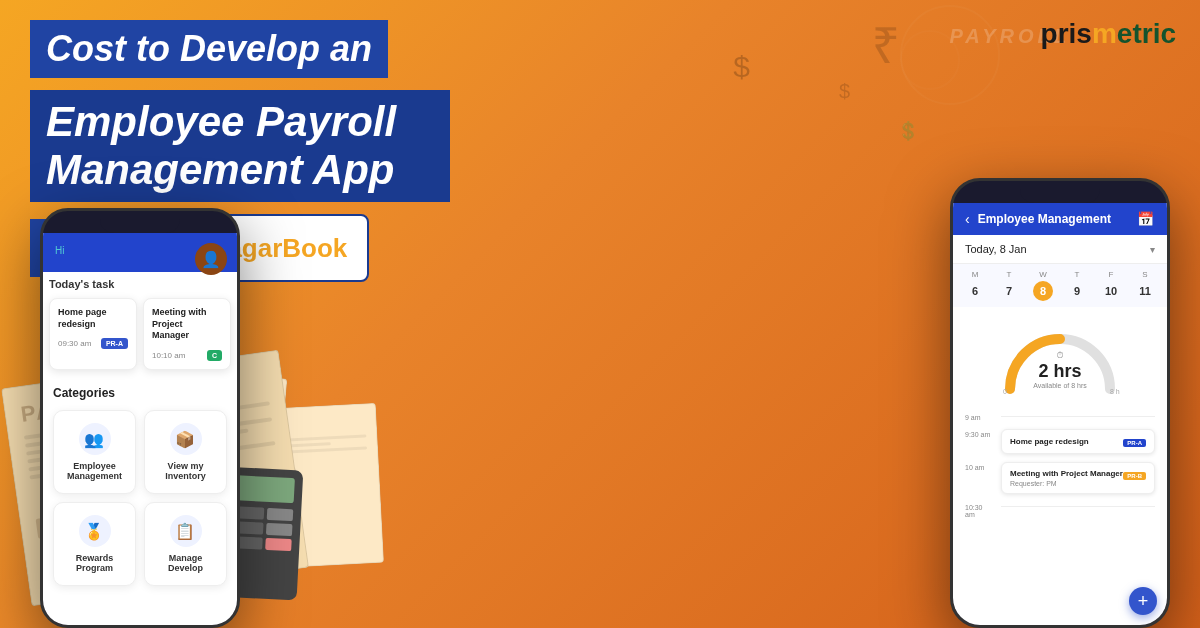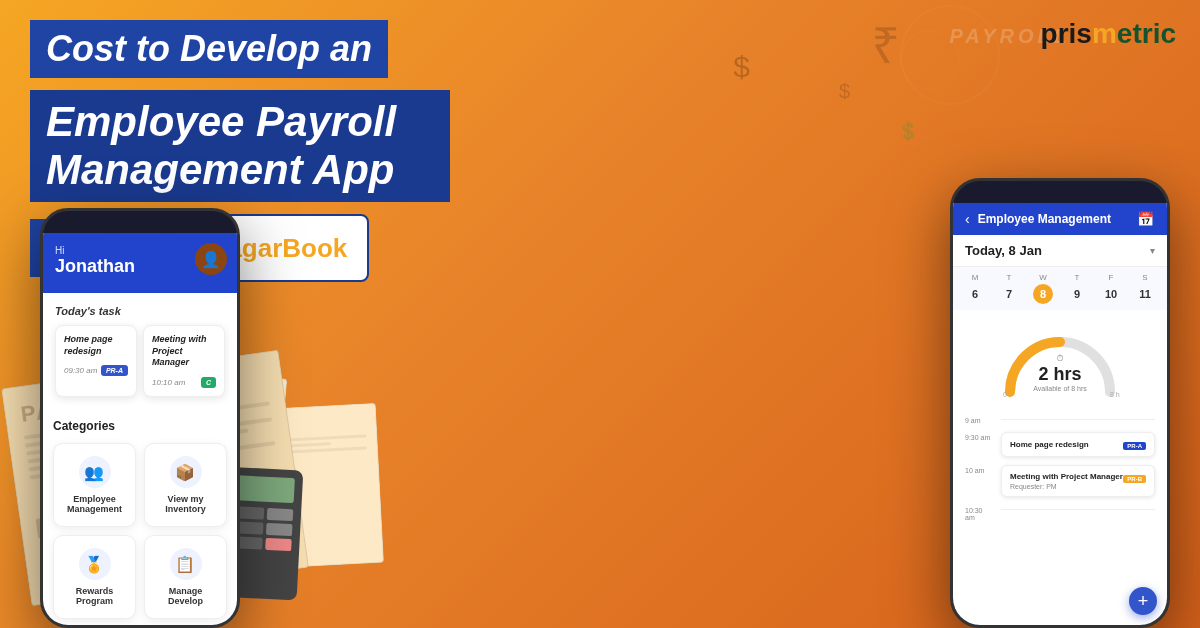--- a/index.html
+++ b/index.html
@@ -151,21 +151,21 @@
     .phone-screen-1 {
       background: white;
       height: calc(100% - 22px);
       overflow: hidden;
       position: relative;
     }
 
     .phone-header-blue {
       background: #2244cc;
       padding: 12px 12px 16px;
-      color: #ffffff;
+      color: #5eead4;
     }
 
     .greeting-small {
       font-size: 10px;
       opacity: 0.8;
     }
 
     .greeting-name {
       font-size: 18px;
       font-weight: 700;
@@ -180,22 +180,21 @@
       top: 10px;
       right: 10px;
       overflow: hidden;
       display: flex;
       align-items: center;
       justify-content: center;
       font-size: 16px;
     }
 
     .task-section {
-      padding: 12px;
-      font-style: italic;
+      padding: 6px;
     }
 
     .task-title {
       font-size: 11px;
       font-weight: 700;
       color: #333;
       margin-bottom: 8px;
     }
 
     .task-cards {
@@ -338,22 +337,22 @@
     .date-bar {
       background: white;
       padding: 8px 12px;
       display: flex;
       align-items: center;
       justify-content: space-between;
       border-bottom: 1px solid #eee;
     }
 
     .date-text {
-      font-size: 13px;
-      font-weight: 700;
+      font-size: 11px;
+      font-weight: 400;
       color: #222;
     }
 
     .week-row {
       display: flex;
       justify-content: space-between;
       padding: 6px 12px;
       background: #f8f9ff;
     }
 
@@ -615,21 +614,20 @@
     </div>
   </div>
 
 </div>
 
 <div class="phone-1">
   <div class="phone-notch"></div>
   <div class="phone-screen-1">
     <div class="phone-header-blue" style="position:relative;">
       <div class="greeting-small">Hi</div>
-      <div class="greeting-name">Jonathan</div>
       <div class="avatar-circle">👤</div>
     </div>
     <div class="task-section">
       <div class="task-title">Today's task</div>
       <div class="task-cards">
         <div class="task-card">
           <div class="task-card-title">Home page redesign</div>
           <div class="task-card-footer">
             <span class="task-time">09:30 am</span>
             <span class="task-badge badge-blue">PR-A</span>

